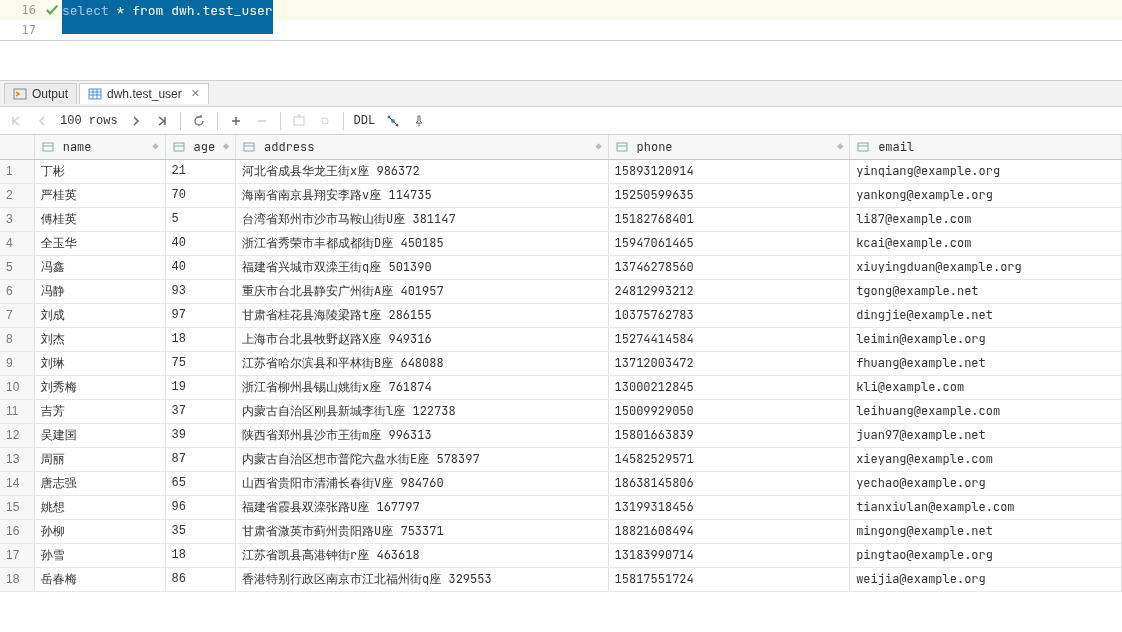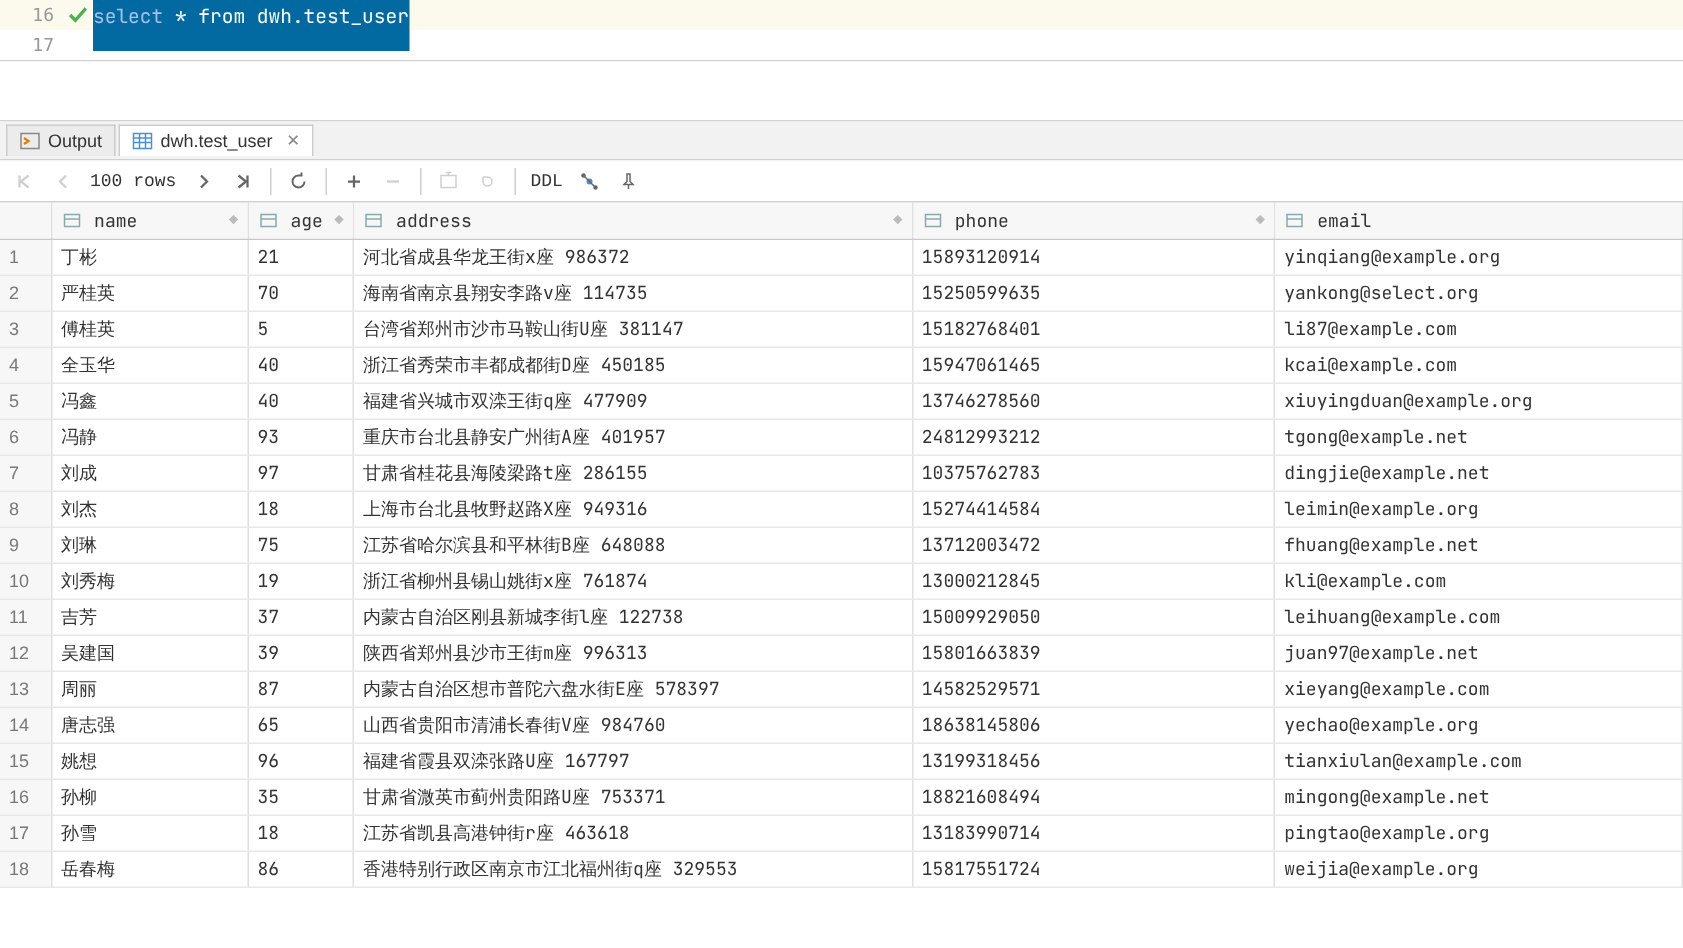--- a/index.html
+++ b/index.html
@@ -38,21 +38,21 @@
 .grid-wrap { overflow: auto; height: calc(632px - 20px - 20px - 40px - 26px - 28px); }
 table.grid { border-collapse: collapse; width: 100%; table-layout: fixed; }
 table.grid th, table.grid td { border-right: 1px solid #e0e0e0; border-bottom: 1px solid #e8e8e8; padding: 3px 6px; text-align: left; white-space: nowrap; overflow: hidden; height: 24px; vertical-align: middle; }
 table.grid thead th { background: #f7f7f7; font-weight: normal; color: #333; border-bottom: 1px solid #c7c7c7; position: sticky; top: 0; }
 .rownum { width: 34px; text-align: right; color: #787878; background: #f7f7f7; padding-right: 8px; }
 thead .rownum { background: #f7f7f7; }
 .col-icon { width: 14px; height: 14px; display: inline-block; vertical-align: middle; margin-right: 4px; }
 .hdr-content { display: flex; align-items: center; justify-content: space-between; font-family: "JetBrains Mono", Consolas, monospace; }
 .hdr-left { display: flex; align-items: center; gap: 4px; }
 .sort-ic { color: #bbb; font-size: 10px; }
-td.num { text-align: right; padding-right: 10px; }
+td.num { text-align: right; padding-right: 10px; font-family: Liberation Mono, monospace; }
 
 
 .c-name { width: 130px; }
 .c-age { width: 70px; }
 .c-address { width: 370px; }
 .c-phone { width: 240px; }
 .c-email { width: 270px; }
 
 </style>
 </head>
@@ -254,21 +254,21 @@
           <td class="mono">河北省成县华龙王街x座 986372</td>
           <td class="mono">15893120914</td>
           <td class="mono">yinqiang@example.org</td>
         </tr>
         <tr>
           <td class="rownum">2</td>
           <td class="mono">严桂英</td>
           <td class="num mono">70</td>
           <td class="mono">海南省南京县翔安李路v座 114735</td>
           <td class="mono">15250599635</td>
-          <td class="mono">yankong@select.org</td>
+          <td class="mono">yankong@example.org</td>
         </tr>
         <tr>
           <td class="rownum">3</td>
           <td class="mono">傅桂英</td>
           <td class="num mono">5</td>
           <td class="mono">台湾省郑州市沙市马鞍山街U座 381147</td>
           <td class="mono">15182768401</td>
           <td class="mono">li87@example.com</td>
         </tr>
         <tr>
@@ -276,21 +276,21 @@
           <td class="mono">全玉华</td>
           <td class="num mono">40</td>
           <td class="mono">浙江省秀荣市丰都成都街D座 450185</td>
           <td class="mono">15947061465</td>
           <td class="mono">kcai@example.com</td>
         </tr>
         <tr>
           <td class="rownum">5</td>
           <td class="mono">冯鑫</td>
           <td class="num mono">40</td>
-          <td class="mono">福建省兴城市双滦王街q座 477909</td>
+          <td class="mono">福建省兴城市双滦王街q座 501390</td>
           <td class="mono">13746278560</td>
           <td class="mono">xiuyingduan@example.org</td>
         </tr>
         <tr>
           <td class="rownum">6</td>
           <td class="mono">冯静</td>
           <td class="num mono">93</td>
           <td class="mono">重庆市台北县静安广州街A座 401957</td>
           <td class="mono">24812993212</td>
           <td class="mono">tgong@example.net</td>

